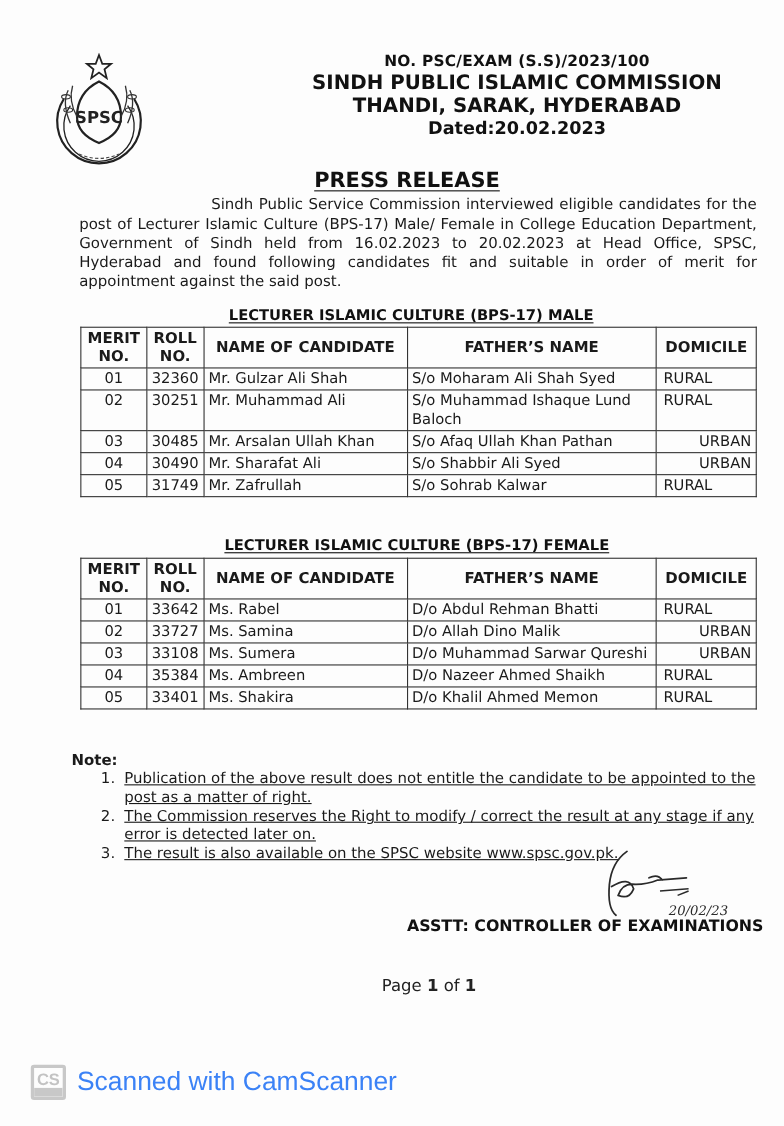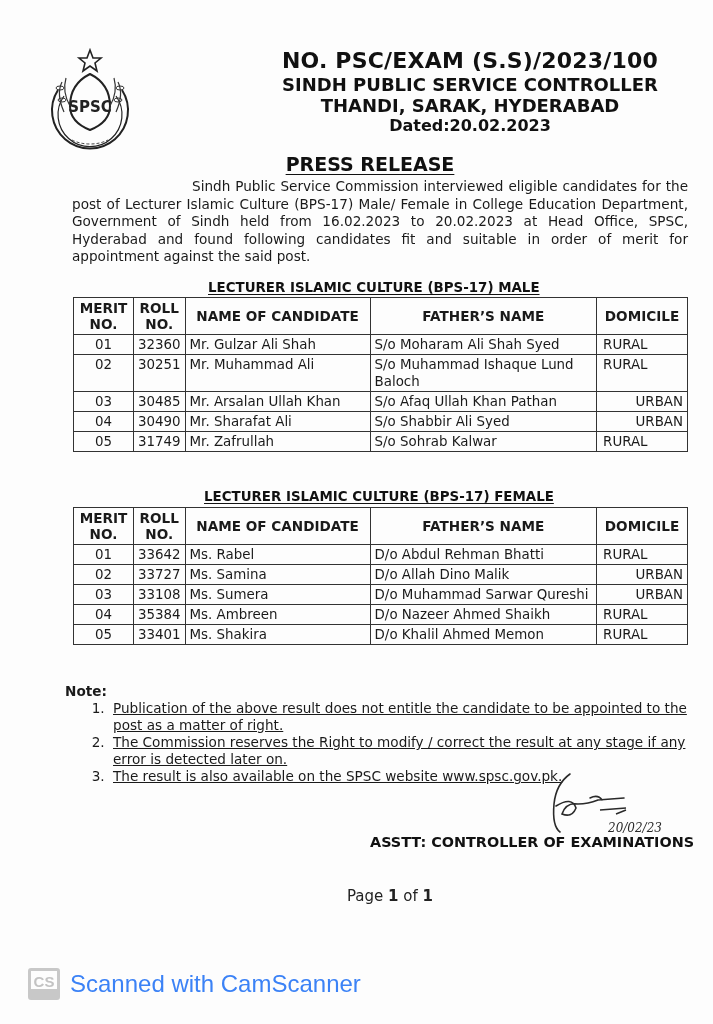--- a/index.html
+++ b/index.html
@@ -4,21 +4,21 @@
 <style>
   * { box-sizing: border-box; margin: 0; padding: 0; }
   html, body { width: 713px; height: 1024px; background: #ffffff; overflow: hidden; }
   body { font-family: "DejaVu Sans", "Liberation Sans", sans-serif; color: #1a1a1a; position: relative; }
 
   .page { position: absolute; left: 0; top: 0; width: 713px; height: 1024px; background: #fdfdfd; }
 
   .logo { position: absolute; left: 44px; top: 48px; width: 92px; height: 108px; }
 
   .header { position: absolute; left: 270px; top: 48px; width: 400px; text-align: center; font-weight: bold; color: #111; }
-  .header .ref { font-size: 22px; letter-spacing: 0.2px; }
+  .header .ref { font-size: 14px; letter-spacing: 0.2px; }
   .header .org { font-size: 18px; margin-top: 1px; }
   .header .addr { font-size: 18px; margin-top: 0px; }
   .header .date { font-size: 16px; margin-top: 0px; }
 
   .press { position: absolute; left: 0; width: 740px; top: 153px; text-align: center; font-weight: bold; font-size: 19px; text-decoration: underline; text-underline-offset: 3px; color: #111; }
 
   .intro { position: absolute; left: 72px; top: 178px; width: 616px; font-size: 13.6px; line-height: 17.5px; text-align: justify; text-indent: 120px; color: #1a1a1a; }
 
   .table-title { position: absolute; font-weight: bold; font-size: 13.4px; text-decoration: underline; text-underline-offset: 2px; color: #111; white-space: nowrap; }
 
@@ -66,21 +66,21 @@
     <path d="M74,34 q6,12 -2,30 M70,30 q4,14 -4,28" fill="none" stroke="#333" stroke-width="1.2"></path>
     <ellipse cx="16" cy="40" rx="4" ry="2" fill="none" stroke="#333"></ellipse>
     <ellipse cx="18" cy="52" rx="4" ry="2" fill="none" stroke="#333"></ellipse>
     <ellipse cx="76" cy="40" rx="4" ry="2" fill="none" stroke="#333"></ellipse>
     <ellipse cx="74" cy="52" rx="4" ry="2" fill="none" stroke="#333"></ellipse>
     <path d="M28,92 q8,4 18,4 q10,0 18,-4" fill="none" stroke="#444" stroke-width="1" stroke-dasharray="3,2"></path>
   </svg>
 
   <div class="header">
     <div class="ref">NO. PSC/EXAM (S.S)/2023/100</div>
-    <div class="org">SINDH PUBLIC SERVICE CONTROLLER</div>
+    <div class="org">SINDH PUBLIC ISLAMIC COMMISSION</div>
     <div class="addr">THANDI, SARAK, HYDERABAD</div>
     <div class="date">Dated:20.02.2023</div>
   </div>
 
   <div class="press">PRESS RELEASE</div>
 
   <p class="intro">Sindh Public Service Commission interviewed eligible candidates for the post of Lecturer Islamic Culture (BPS-17) Male/ Female in College Education Department, Government of Sindh held from 16.02.2023 to 20.02.2023 at Head Office, SPSC, Hyderabad and found following candidates fit and suitable in order of merit for appointment against the said post.</p>
 
   <div class="table-title" style="left:208px; top:280px;">LECTURER ISLAMIC CULTURE (BPS-17) MALE</div>
   <table class="merit" style="top:297px;">

